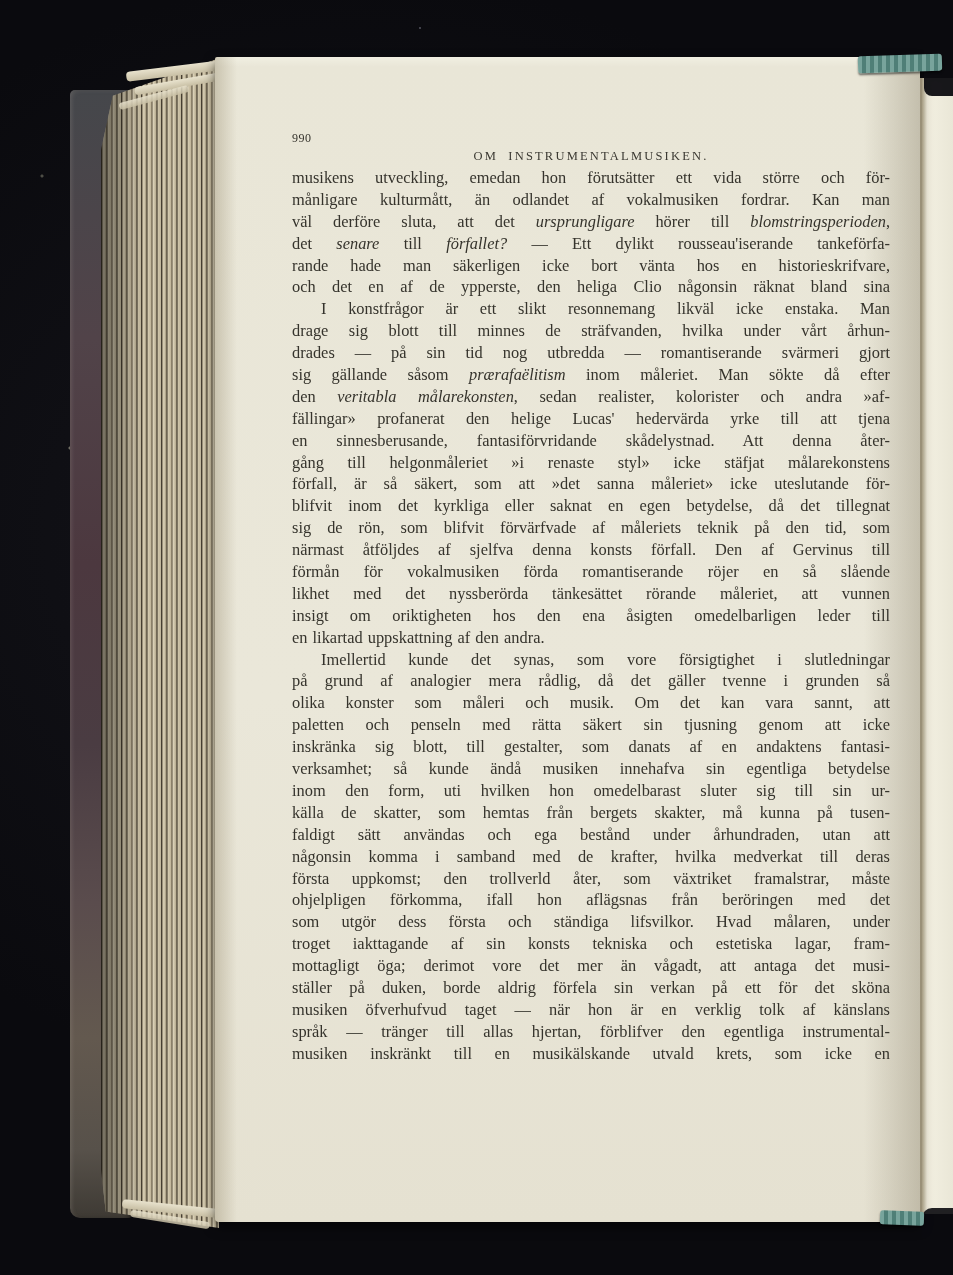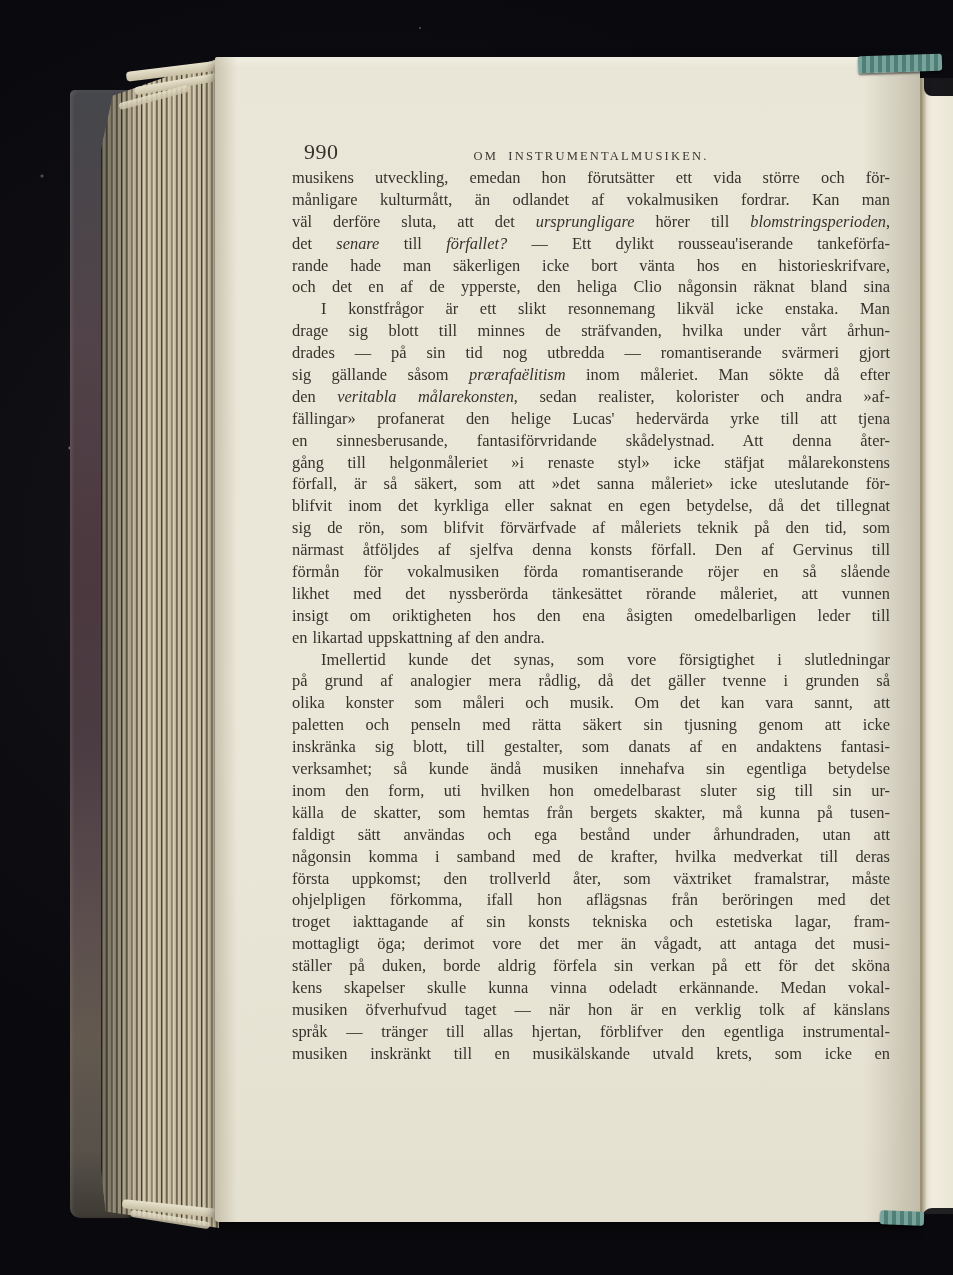--- a/index.html
+++ b/index.html
@@ -44,21 +44,21 @@
       linear-gradient(90deg, rgba(0,0,0,0) 92%, rgba(110,100,75,.30) 100%),
       linear-gradient(180deg, rgba(255,255,245,.35) 0px, rgba(255,255,245,0) 10px),
       linear-gradient(180deg, var(--page-bg,#e9e6d7) 0%, #eae7d9 55%, #e5e1d1 100%);
     box-shadow:0 5px 12px rgba(0,0,0,.55);
   }
   .page-header{
     position:absolute;left:77px;top:74px;width:598px;height:22px;
     text-align:center;color:var(--ink,#35332c);
   }
   .page-number{
-    position:absolute;left:12px;top:0;font-size:22px;letter-spacing:.5px;margin-top:8px;
+    position:absolute;left:0;top:0;font-size:12px;letter-spacing:.5px;
   }
   .running-title{
     display:inline-block;margin-top:18px;font-size:12.5px;letter-spacing:2.2px;word-spacing:5px;color:#3b3932;
   }
   .page-body{
     position:absolute;left:77px;top:110px;width:598px;
     font-size:16.4px;color:var(--ink,#35332c);
   }
   .line{
     height:21.9px;line-height:21.9px;overflow:visible;white-space:normal;
@@ -134,24 +134,24 @@
         <div class="line just">olika konster som måleri och musik. Om det kan vara sannt, att</div>
         <div class="line just">paletten och penseln med rätta säkert sin tjusning genom att icke</div>
         <div class="line just">inskränka sig blott, till gestalter, som danats af en andaktens fantasi-</div>
         <div class="line just">verksamhet; så kunde ändå musiken innehafva sin egentliga betydelse</div>
         <div class="line just">inom den form, uti hvilken hon omedelbarast sluter sig till sin ur-</div>
         <div class="line just">källa de skatter, som hemtas från bergets skakter, må kunna på tusen-</div>
         <div class="line just">faldigt sätt användas och ega bestånd under århundraden, utan att</div>
         <div class="line just">någonsin komma i samband med de krafter, hvilka medverkat till deras</div>
         <div class="line just">första uppkomst; den trollverld åter, som växtriket framalstrar, måste</div>
         <div class="line just">ohjelpligen förkomma, ifall hon aflägsnas från beröringen med det</div>
+        <div class="line just">som utgör dess första och ständiga lifsvilkor. Hvad målaren, under</div>
         <div class="line just">troget iakttagande af sin konsts tekniska och estetiska lagar, fram-</div>
         <div class="line just">mottagligt öga; derimot vore det mer än vågadt, att antaga det musi-</div>
         <div class="line just">ställer på duken, borde aldrig förfela sin verkan på ett för det sköna</div>
-        <div class="line just">kens skapelser skulle kunna vinna odeladt erkännande. Medan vokal-</div>
         <div class="line just">musiken öfverhufvud taget — när hon är en verklig tolk af känslans</div>
         <div class="line just">språk — tränger till allas hjertan, förblifver den egentliga instrumental-</div>
         <div class="line just">musiken inskränkt till en musikälskande utvald krets, som icke en</div>
       </div>
   </div>
 
   <div class="next-page-edge"></div>
   <div class="corner-shadow-tr"></div>
   <div class="corner-shadow-br"></div>
   <div class="headband headband-top"></div>

